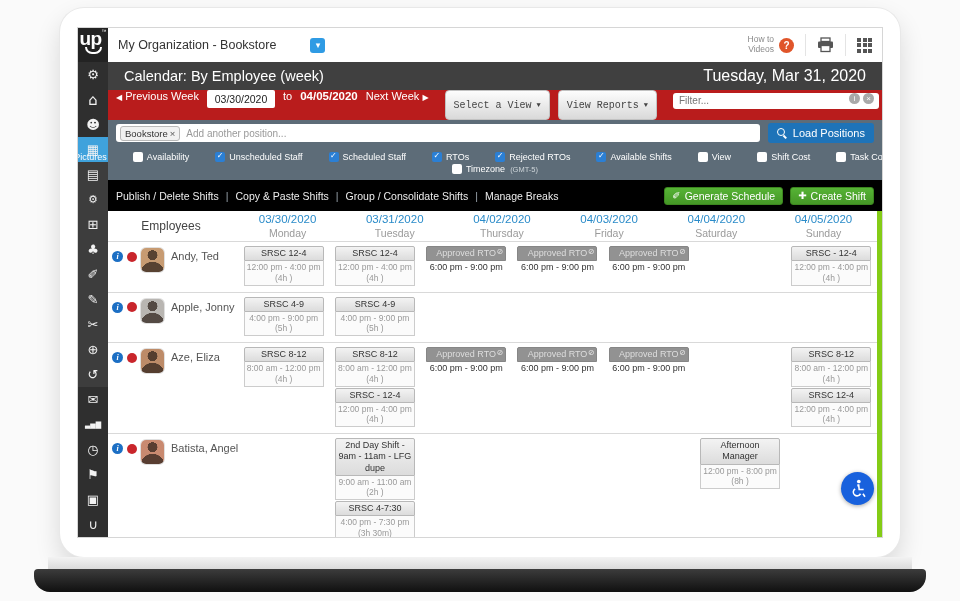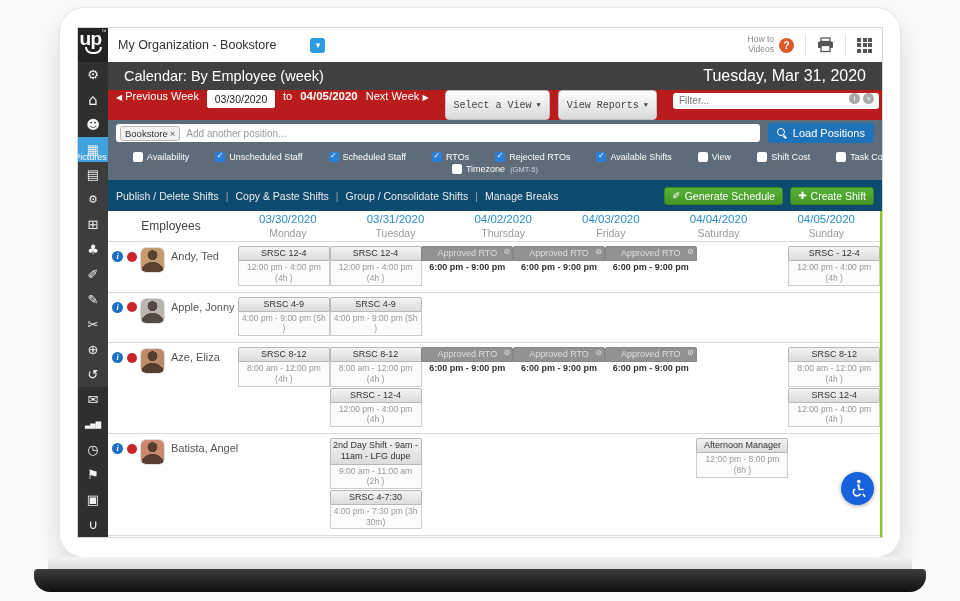--- a/index.html
+++ b/index.html
@@ -88,56 +88,56 @@
              gap:2px;flex:0 0 34px}
   .trow{display:flex;justify-content:center;align-items:center;gap:26px;white-space:nowrap}
   .tog{display:flex;align-items:center;gap:4px;cursor:pointer}
   .cb{width:10px;height:10px;border-radius:2px;background:#fff;display:inline-block;position:relative;flex:0 0 10px}
   .cb.on{background:#2b7fd4}
   .cb.on::after{content:"✓";position:absolute;color:#fff;font-size:8px;left:1.5px;top:-1px;
                 font-family:"DejaVu Sans",sans-serif}
   .tlbl{color:#fff;font-size:9px}
   .tnote{color:#cfd6da;font-size:7.5px;margin-left:1px}
   
-  .actionbar{height:31px;background:#0c4a6e;display:flex;align-items:center;padding:0 8px;flex:0 0 31px}
+  .actionbar{height:31px;background:#000000;display:flex;align-items:center;padding:0 8px;flex:0 0 31px}
   .alinks{display:flex;align-items:center;gap:7px;flex:1}
   .albl{color:#ececec;font-size:10.5px;cursor:pointer;white-space:nowrap}
   .asep{color:#9aa4ac;font-size:10.5px}
   .grbtn{background:linear-gradient(#56b335,#459726);border:1px solid #3c861f;color:#fff;
          font-size:10.5px;border-radius:3px;padding:2px 7px;display:flex;gap:4px;align-items:center;
          cursor:pointer;margin-left:7px;font-family:"Liberation Sans",sans-serif;white-space:nowrap}
   .gicon{font-size:10px;font-family:"DejaVu Sans",sans-serif}
   
-  .tablewrap{flex:1;display:flex;flex-direction:column;border-right:2px solid #84cc16;min-height:0}
+  .tablewrap{flex:1;display:flex;flex-direction:column;border-right:5px solid #84cc16;min-height:0}
   .thead{height:30px;display:flex;align-items:center;flex:0 0 30px}
   .ecolh{width:126px;flex:0 0 126px;text-align:center;font-size:12px;color:#444}
   .dheads{flex:1;display:flex}
   .dhead{flex:1;text-align:center;line-height:1.15}
   .ddate{color:#2a8bc9;font-size:11.5px}
   .dday{color:#9a9a9a;font-size:10.5px}
   .rows{flex:1;background:#fff;overflow:hidden}
   .erow{display:flex;border-top:1px solid #d9d9d9;padding:4px 0 6px}
   .ecol{width:126px;flex:0 0 126px;display:flex;align-items:flex-start;padding:2px 0 0 4px;gap:4px}
   .iic{width:11px;height:11px;border-radius:50%;background:#1c6fc4;color:#fff;font-size:8px;
        font-style:italic;font-weight:bold;font-family:"Liberation Serif",serif;text-align:center;
        line-height:11px;margin-top:3px;cursor:pointer;flex:0 0 11px}
   .rdot{width:10px;height:10px;border-radius:50%;background:#c9252b;margin-top:3.5px;flex:0 0 10px}
   .avatar{width:23px;height:24px;border-radius:5px;flex:0 0 23px;box-shadow:0 0 0 1px rgba(0,0,0,.12)}
   .ename{font-size:11px;color:#555;margin-left:3px;margin-top:2px;white-space:nowrap}
   .dcol{flex:1;display:flex;flex-direction:column;align-items:center;min-width:0}
-  .shift{width:92px;cursor:pointer}
+  .shift{width:80px;cursor:pointer}
   .shift + .shift{margin-top:1px}
   .stitle{background:linear-gradient(#f3f3f3,#dcdcdc);border:1px solid #b8b8b8;border-radius:2px 2px 0 0;
           font-size:9px;color:#333;text-align:center;padding:1px 2px;line-height:1.25;position:relative}
   .stime{background:#fbfbfb;border:1px solid #ccc;border-top:none;font-size:8.5px;color:#999;
          text-align:center;padding:1px 2px;line-height:1.25}
   .rto .stitle{background:#929292;color:#dedede;border-color:#868686}
   .rcorner{position:absolute;right:2px;top:0;font-size:8px;color:#e6e6e6;
            font-family:"DejaVu Sans",sans-serif}
-  .rto .stime{background:none;border:none;font-weight:bold;color:#333;font-size:9px}
+  .rto .stime{background:none;border:none;font-weight:normal;color:#333;font-size:9px}
   
   .access{position:absolute;left:733px;top:444px;width:33px;height:33px;border-radius:50%;
           background:#1861dd;display:flex;align-items:center;justify-content:center;cursor:pointer;
           box-shadow:0 1px 4px rgba(0,0,0,.35)}
 </style>
 </head>
 <body>
 
 <div class="laptop"></div>
 <div class="base1"></div>

